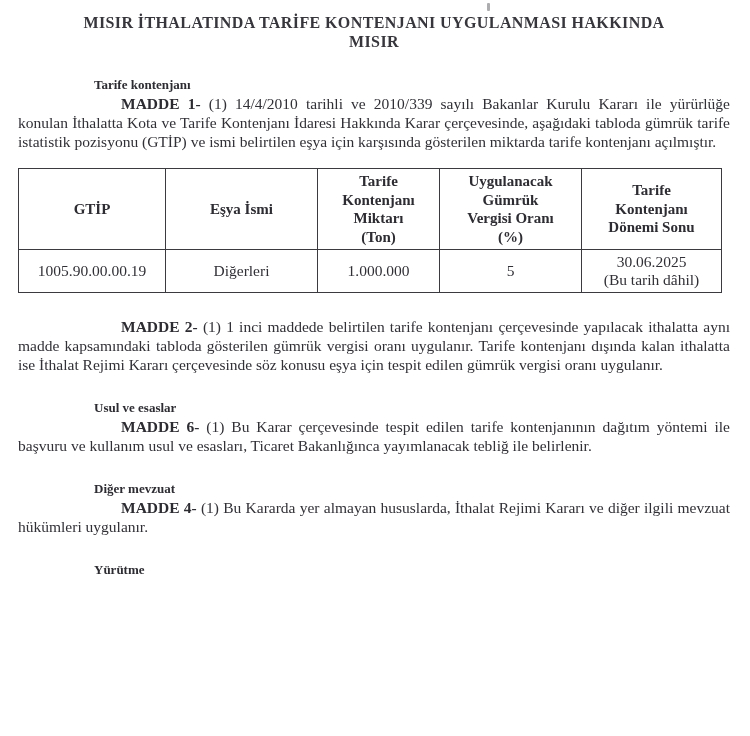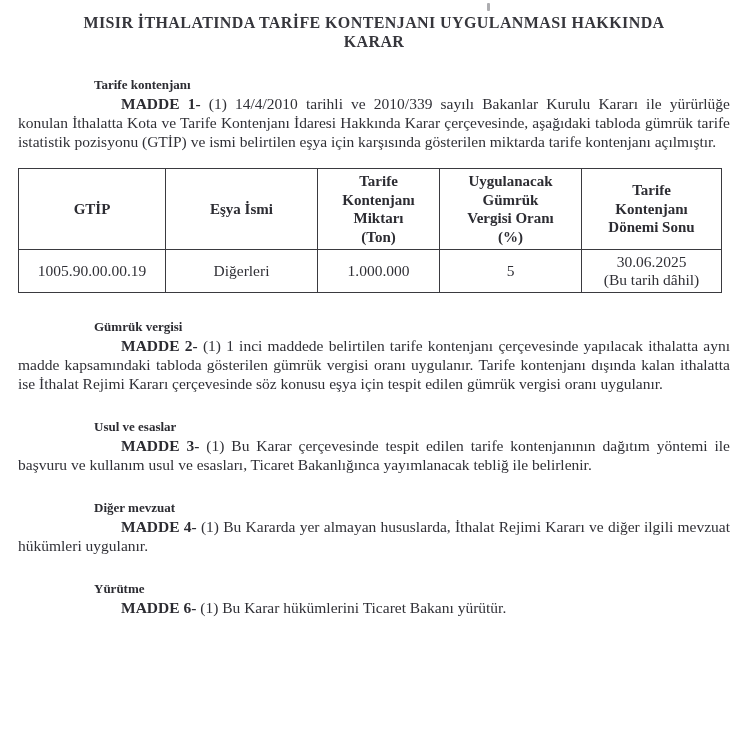--- a/index.html
+++ b/index.html
@@ -93,21 +93,21 @@
 </style>
 </head>
 <body>
 
 <div class="page">
 
   <div class="scan-artifact"></div>
 
   <h1 class="doc-title">
     <span>MISIR İTHALATINDA TARİFE KONTENJANI UYGULANMASI HAKKINDA</span><br>
-    <span>KARAR</span>
+    <span>MISIR</span>
   </h1>
 
   <section class="section">
     <h2 class="section-heading">Tarife kontenjanı</h2>
     <p class="para">
       <span class="lead">MADDE 1-</span>
       <span>(1) 14/4/2010 tarihli ve 2010/339 sayılı Bakanlar Kurulu Kararı ile yürürlüğe konulan İthalatta Kota ve Tarife Kontenjanı İdaresi Hakkında Karar çerçevesinde, aşağıdaki tabloda gümrük tarife istatistik pozisyonu (GTİP) ve ismi belirtilen eşya için karşısında gösterilen miktarda tarife kontenjanı açılmıştır.</span>
     </p>
   </section>
 
@@ -133,45 +133,40 @@
         <td>1005.90.00.00.19</td>
         <td>Diğerleri</td>
         <td>1.000.000</td>
         <td>5</td>
         <td>30.06.2025<br>(Bu tarih dâhil)</td>
       </tr>
     </tbody>
   </table>
 
   <section class="section">
-    <h2 class="section-heading">Gümrük vergisi</h2>
     <p class="para">
       <span class="lead">MADDE 2-</span>
       <span>(1) 1 inci maddede belirtilen tarife kontenjanı çerçevesinde yapılacak ithalatta aynı madde kapsamındaki tabloda gösterilen gümrük vergisi oranı uygulanır. Tarife kontenjanı dışında kalan ithalatta ise İthalat Rejimi Kararı çerçevesinde söz konusu eşya için tespit edilen gümrük vergisi oranı uygulanır.</span>
     </p>
   </section>
 
   <section class="section">
     <h2 class="section-heading">Usul ve esaslar</h2>
     <p class="para">
-      <span class="lead">MADDE 3-</span>
+      <span class="lead">MADDE 6-</span>
       <span>(1) Bu Karar çerçevesinde tespit edilen tarife kontenjanının dağıtım yöntemi ile başvuru ve kullanım usul ve esasları, Ticaret Bakanlığınca yayımlanacak tebliğ ile belirlenir.</span>
     </p>
   </section>
 
   <section class="section">
     <h2 class="section-heading">Diğer mevzuat</h2>
     <p class="para">
       <span class="lead">MADDE 4-</span>
       <span>(1) Bu Kararda yer almayan hususlarda, İthalat Rejimi Kararı ve diğer ilgili mevzuat hükümleri uygulanır.</span>
     </p>
   </section>
 
 
   <section class="section">
     <h2 class="section-heading">Yürütme</h2>
-    <p class="para">
-      <span class="lead">MADDE 6-</span>
-      <span>(1) Bu Karar hükümlerini Ticaret Bakanı yürütür.</span>
-    </p>
   </section>
 
 </div>
 
 </body></html>

